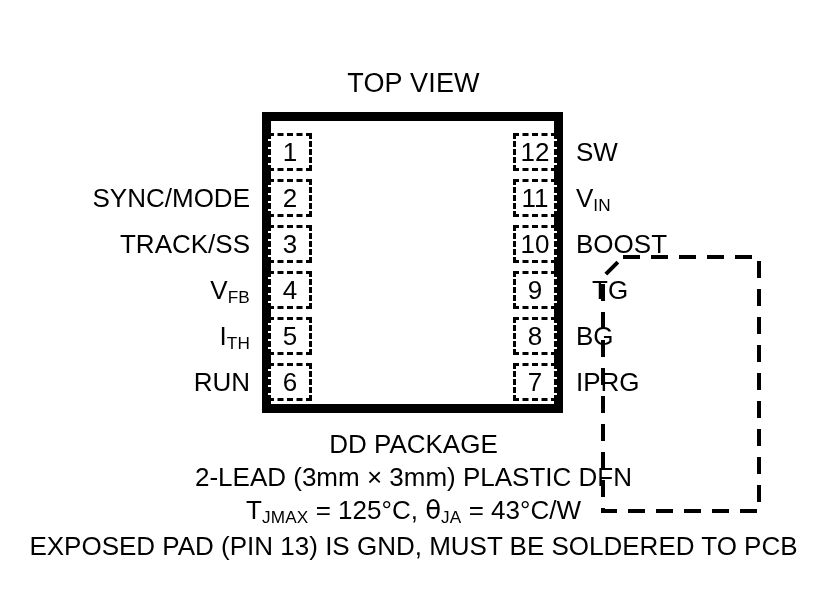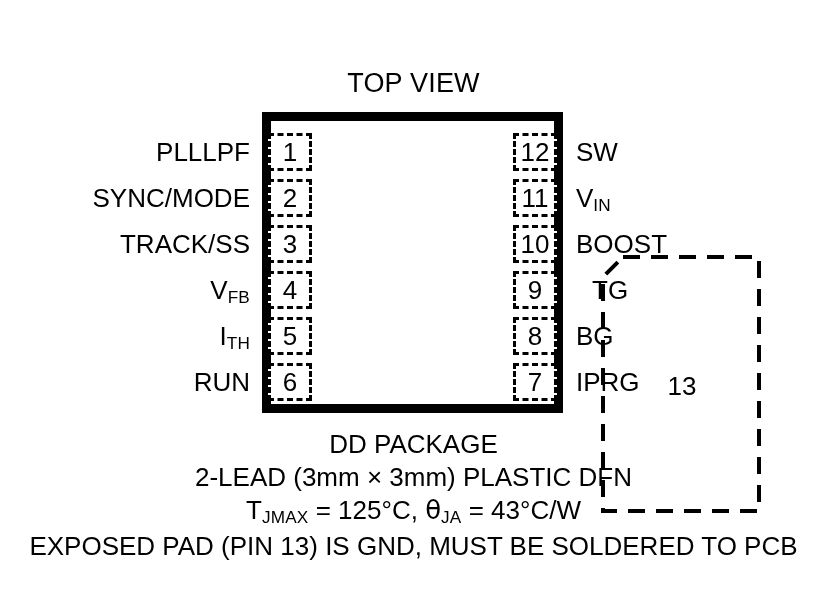--- a/index.html
+++ b/index.html
@@ -141,40 +141,36 @@
 <div id="diagram-root">
 
   <div id="top-view-title">TOP VIEW</div>
 
   <div id="package-body">
 
     <svg id="exposed-pad-svg" viewBox="0 0 160 256" aria-hidden="true">
       <path d="M 22 0 L 158 0 L 158 254 L 2 254 L 2 20 Z" fill="none" stroke="#000000" stroke-width="4" stroke-dasharray="17 11" stroke-linecap="butt"></path>
     </svg>
 
-    <div id="exposed-pad-number">13</div>
 
     <div class="pin-pad left" style="top:12px;">1</div>
     <div class="pin-pad left" style="top:58px;">2</div>
     <div class="pin-pad left" style="top:104px;">3</div>
     <div class="pin-pad left" style="top:150px;">4</div>
     <div class="pin-pad left" style="top:196px;">5</div>
     <div class="pin-pad left" style="top:242px;">6</div>
 
     <div class="pin-pad right" style="top:12px;">12</div>
     <div class="pin-pad right" style="top:58px;">11</div>
     <div class="pin-pad right" style="top:104px;text-align:center;">10</div>
     <div class="pin-pad right" style="top:150px;">9</div>
     <div class="pin-pad right" style="top:196px;">8</div>
     <div class="pin-pad right" style="top:242px;">7</div>
   </div>
 
-  <div class="pin-label left" style="top:139px;">
-    <span>PLLLPF</span>
-  </div>
   <div class="pin-label left" style="top:231px;">
     <span>TRACK/SS</span>
   </div>
   <div class="pin-label left" style="top:185px;">
     <span>SYNC/MODE</span>
   </div>
   <div class="pin-label left" style="top:277px;">
     <span>V</span><sub>FB</sub>
   </div>
   <div class="pin-label left" style="top:323px;">

